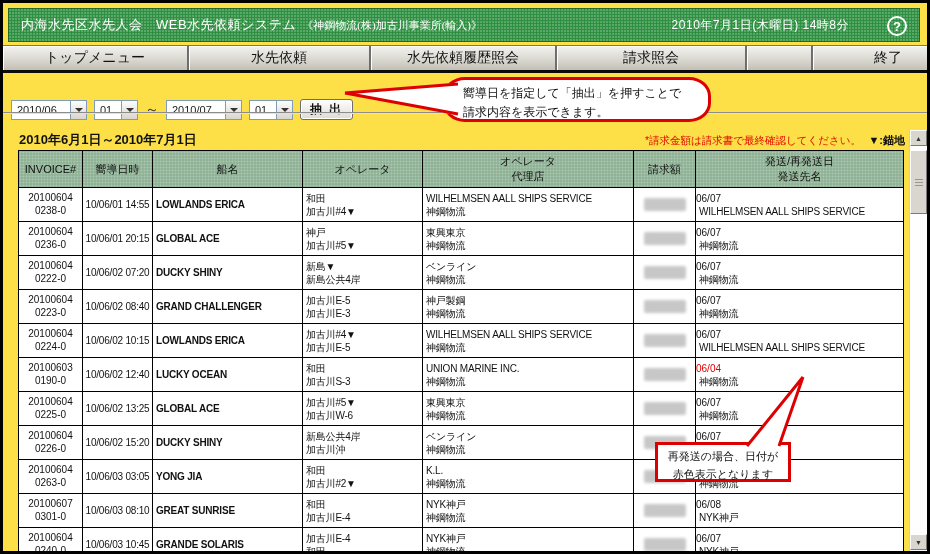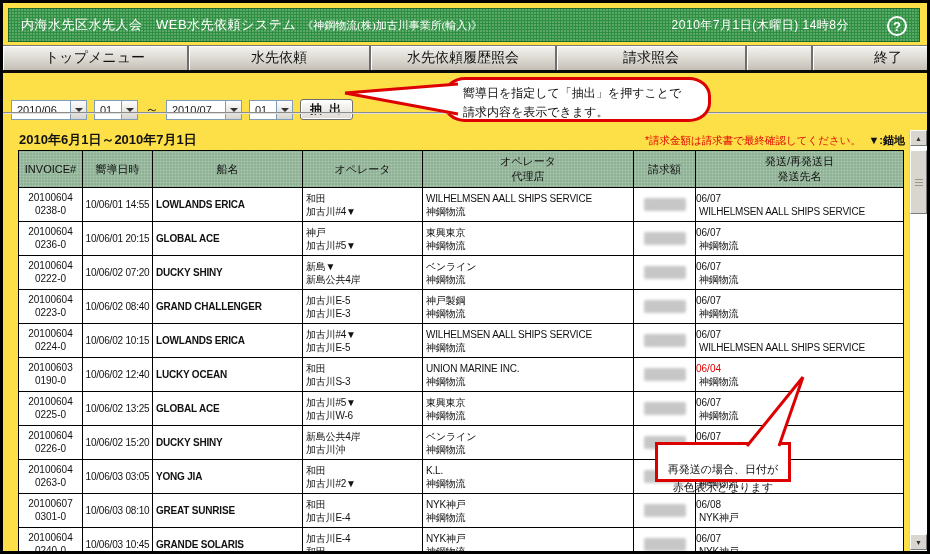--- a/index.html
+++ b/index.html
@@ -38,21 +38,21 @@
     background:linear-gradient(#fefefe,#dedbd3); border:1px solid #6e6e6e; border-radius:3px;
     box-shadow:0 0 0 1px #fff inset; cursor:pointer; letter-spacing:2px; }
 
   #hr1 { position:absolute; left:0; top:109px; width:924px; border-top:2px groove #e0e0e0; }
 
   
   .callout { position:absolute; background:#fff; border:3px solid #dd0000; z-index:5; }
   #callout1 { left:440px; top:74px; width:268px; height:45px; border-radius:22px/19px;
     font-size:12px; line-height:1.55; padding:4px 0 0 17px; color:#111; }
   #callout2 { left:652px; top:439px; width:136px; height:40px; font-size:11px; line-height:1.6;
-    text-align:center; padding-top:16px; color:#111; }
+    text-align:center; padding-top:3px; color:#111; }
   #tails { position:absolute; left:0; top:0; width:930px; height:554px; z-index:6; pointer-events:none; }
 
   
   #date-range { position:absolute; left:16px; top:128px; font-size:13px; font-weight:bold; color:#111; }
   #amount-note { position:absolute; right:66px; top:131px; font-size:10.5px; color:#e00000; }
   #anchor-legend { position:absolute; right:22px; top:130px; font-size:11px; font-weight:bold; color:#111; }
 
   
   #grid { position:absolute; left:15px; top:147px; width:885px; border-collapse:collapse; table-layout:fixed; }
   #grid th, #grid td { border:1px solid #000; overflow:hidden; }

